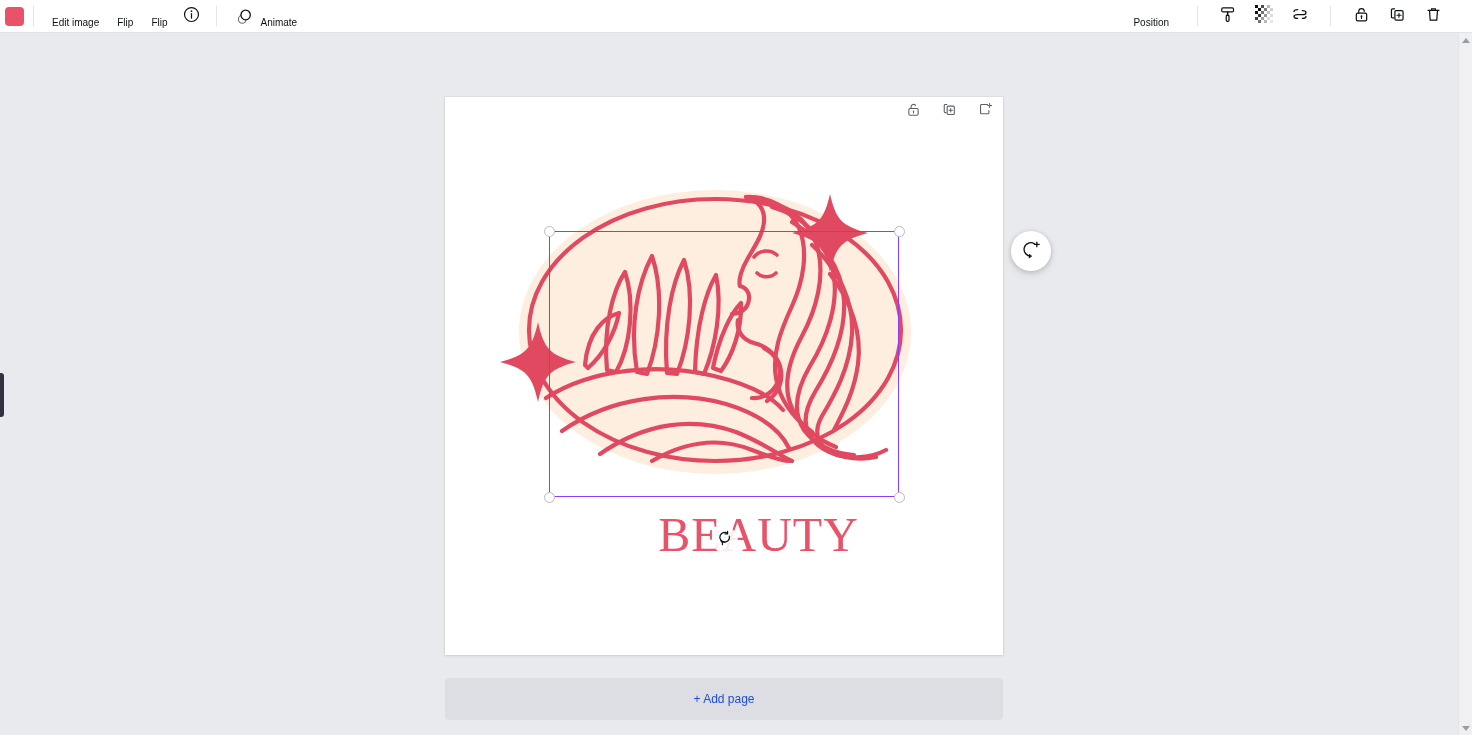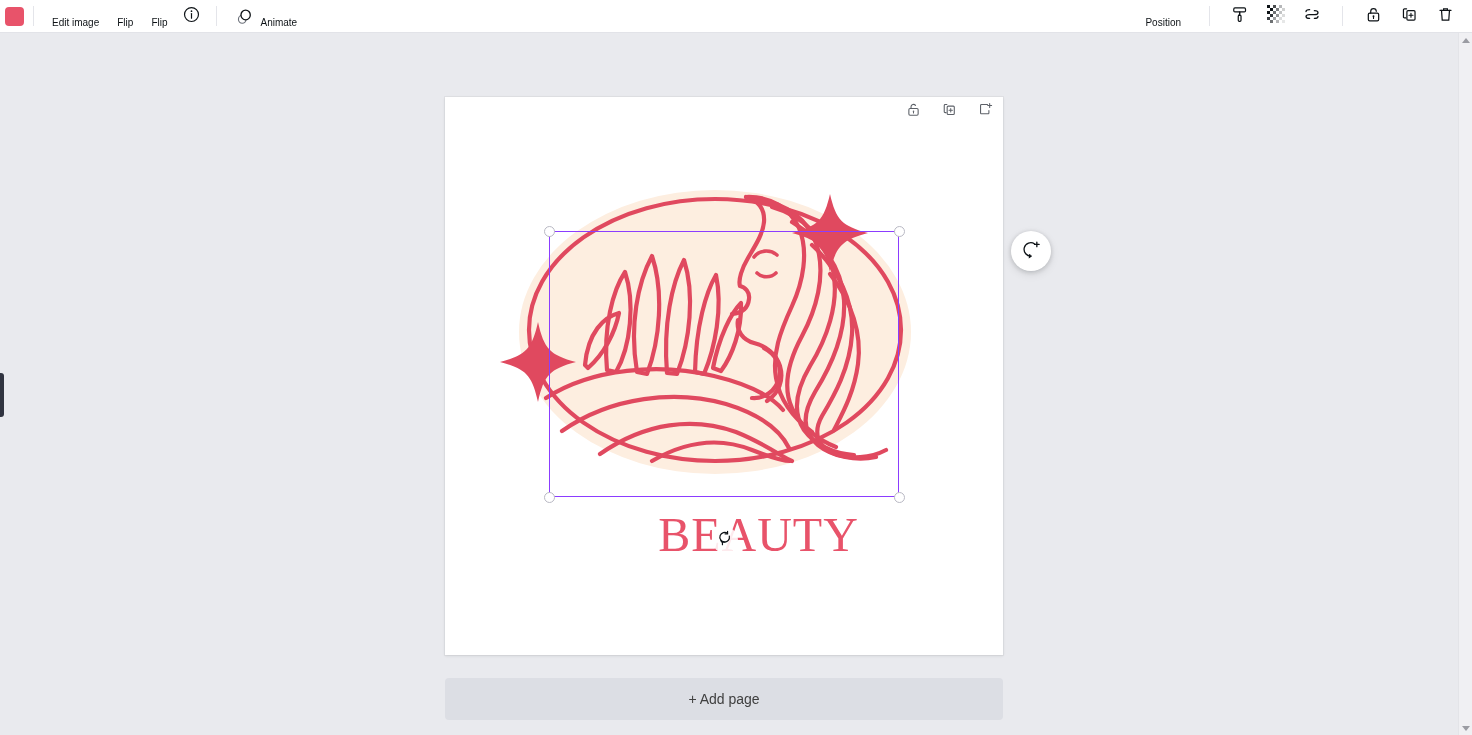--- a/index.html
+++ b/index.html
@@ -38,21 +38,21 @@
     font-size: 10px; color: #0d1216;
     cursor: pointer; white-space: nowrap;
     flex: 0 0 auto;
   }
   .tb-icon-btn {
     width: 30px; height: 28px;
     display: flex; align-items: center; justify-content: center;
     border-radius: 4px; cursor: pointer; flex: 0 0 auto;
   }
   #tb-left { display: flex; align-items: center; padding-left: 0; }
-  #tb-right { display: flex; align-items: center; margin-left: auto; padding-right: 12px; gap: 6px; }
+  #tb-right { display: flex; align-items: center; margin-left: auto; padding-right: 24px; gap: 6px; }
   #position-btn { margin-right: 4px; }
 
   
   #vscroll {
     position: absolute; right: 0; top: 33px;
     width: 14px; height: 702px;
     background: #f0f0f3;
     border-left: 1px solid #e3e4e8;
     z-index: 35;
   }
@@ -169,21 +169,21 @@
     cursor: grab; z-index: 24;
   }
 
   
   #add-page {
     position: absolute; left: 445px; top: 645px;
     width: 558px; height: 42px;
     background: #dcdee4;
     border-radius: 4px;
     display: flex; align-items: center; justify-content: center;
-    font-size: 14px; color: #404040;
+    font-size: 12px; color: #1d4ed8;
     cursor: pointer;
   }
 </style>
 </head>
 <body>
 
 <div id="toolbar">
   <div id="tb-left">
     <div id="color-swatch" style="background: rgb(232, 83, 106);"></div>
     <div class="tb-sep"></div>

